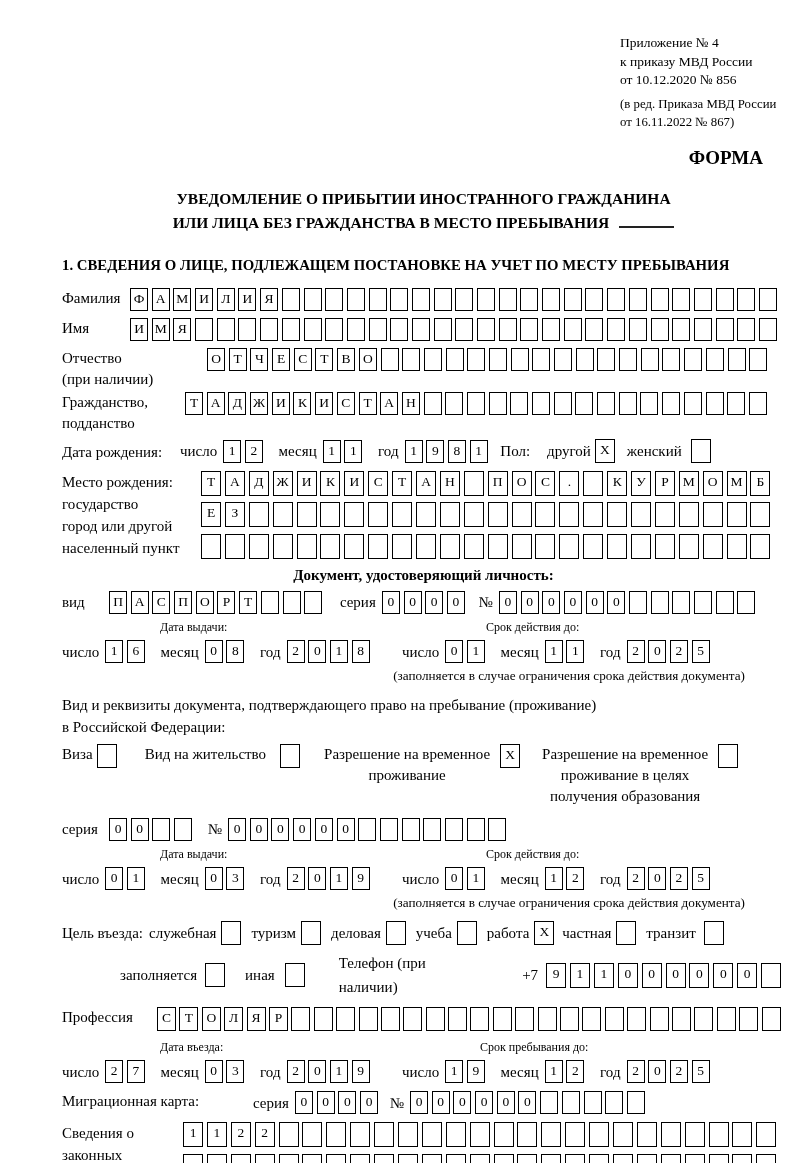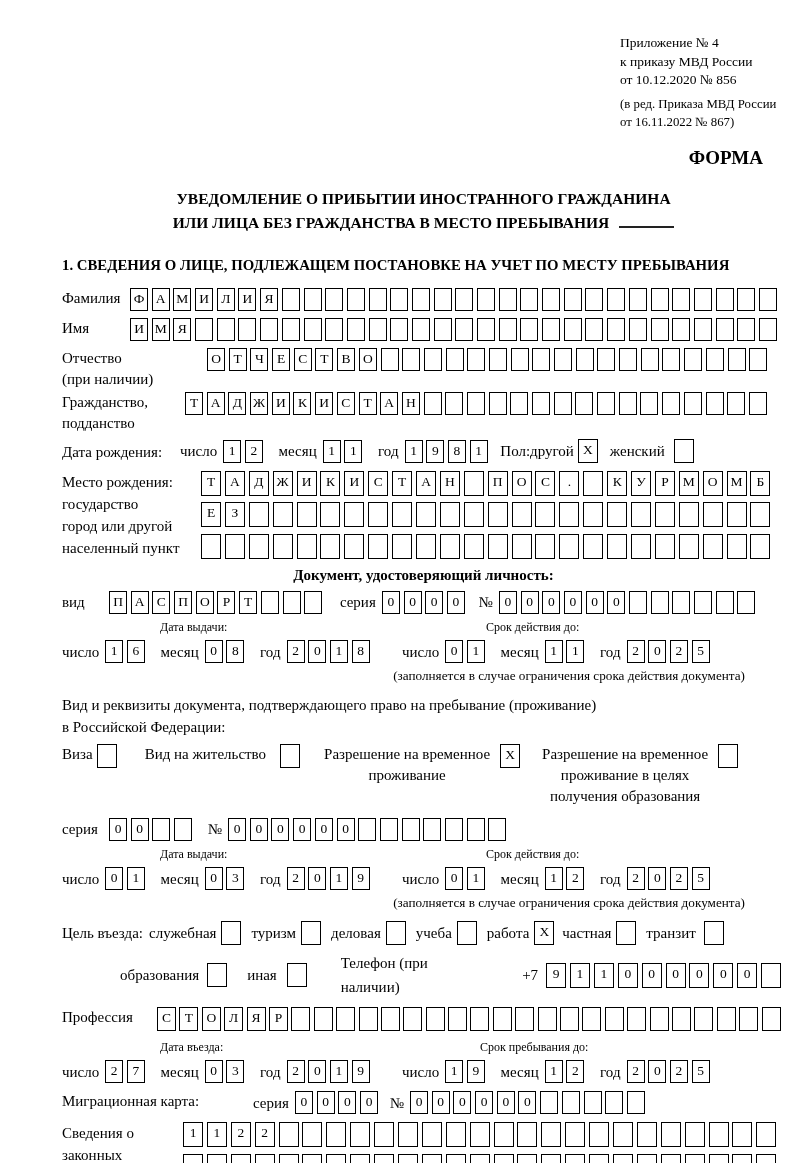--- a/index.html
+++ b/index.html
@@ -221,21 +221,21 @@
         <span>1</span>
         <span>1</span>
       </span>
     <span class="dl">год</span>
     <span class="cellrow std">
         <span>1</span>
         <span>9</span>
         <span>8</span>
         <span>1</span>
       </span>
-    <span class="dl" style="margin-left:9px;margin-right:0">Пол:</span>
+    <span class="dl" style="margin-left:9px;margin-right:17px">Пол:</span>
     <span class="dl dl0" style="margin-right:4px">другой</span>
     <span class="cellrow cbx">
         <span>X</span>
       </span>
     <span class="dl" style="margin-left:12px;margin-right:9px">женский</span>
     <span class="cellrow cbx">
         <span></span>
       </span>
   </div>
 
@@ -549,21 +549,21 @@
     <span class="cellrow cbx">
         <span></span>
       </span>
     <span class="dl" style="margin-left:10px;margin-right:8px">транзит</span>
     <span class="cellrow cbx">
         <span></span>
       </span>
   </div>
 
   <div class="frow" style="align-items:center;margin-left:58px;margin-bottom:8px">
-    <span class="dl dl0" style="margin-right:8px">образования</span>
+    <span class="dl dl0" style="margin-right:8px">заполняется</span>
     <span class="cellrow cbx">
         <span></span>
       </span>
     <span class="dl" style="margin-left:20px;margin-right:10px">иная</span>
     <span class="cellrow cbx">
         <span></span>
       </span>
     <span class="dl" style="margin-left:34px">Телефон (при наличии)</span>
     <span class="dl" style="margin-left:30px;margin-right:8px">+7</span>
     <span class="cellrow lg">

